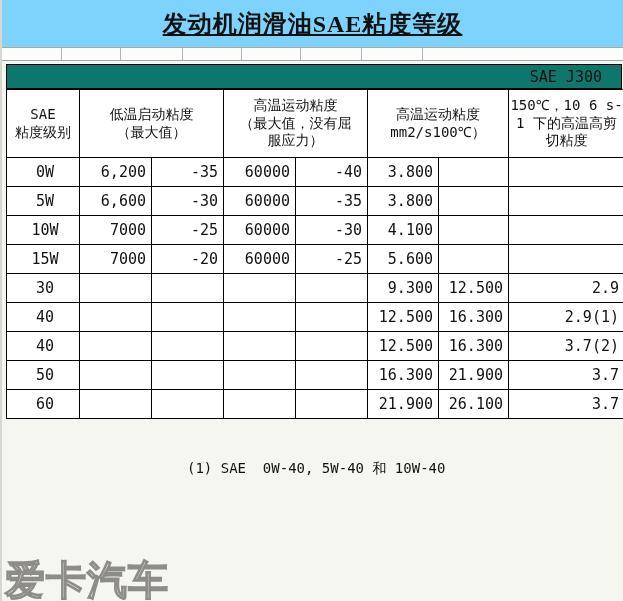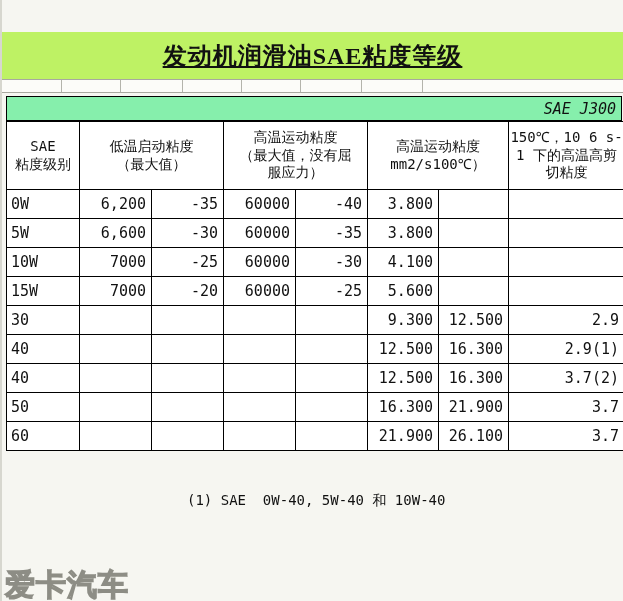--- a/index.html
+++ b/index.html
@@ -7,72 +7,72 @@
   .page {
     position:relative;
     width:623px; height:601px;
     background:#f6f6f1;
     font-family:"DejaVu Sans Mono", monospace;
     color:#111;
     overflow:hidden;
     border-left:2px solid #d7d7cf;
   }
   
-  .title-wrap { height:47px; background:#bef264; display:flex; align-items:center; justify-content:center;margin-top:32px; }
+  .title-wrap { height:47px; background:#7dd3fc; display:flex; align-items:center; justify-content:center; }
   .title {
     font-family:"Liberation Serif","DejaVu Serif",serif;
     font-weight:bold; font-size:24px; letter-spacing:1px;
     text-decoration:underline;
   }
   
   .thin-row { display:flex; height:14px; border-top:1px solid #a8a8a0; border-bottom:1px solid #a8a8a0; background:#fcfcf9; }
   .thin-row .tcell { border-right:1px solid #b4b4ac; height:100%; }
   .thin-row .tcell:nth-child(1){width:60px;} .thin-row .tcell:nth-child(2){width:59px;}
   .thin-row .tcell:nth-child(3){width:62px;} .thin-row .tcell:nth-child(4){width:59px;}
   .thin-row .tcell:nth-child(5){width:59px;} .thin-row .tcell:nth-child(6){width:61px;}
   .thin-row .tcell:nth-child(7){width:61px;} .thin-row .tcell:nth-child(8){flex:1; border-right:none;}
   
   .std-row {
     margin:3px 1px 0 4px;
-    height:25px; background:#86efac;
+    height:25px; background:#0f766e;
     border:1px solid #000;
     display:flex; align-items:center; justify-content:flex-end;
-    font-size:15px; padding-right:5px;font-style:italic;
+    font-size:15px; padding-right:19px;
   }
   
   table.main {
     margin-left:4px; margin-right:1px;
     width:618px; border-collapse:collapse; table-layout:fixed;
     background:#fff; font-size:14px;
   }
   table.main th, table.main td {
     border:1px solid #000;
     overflow:hidden;
   }
   table.main th {
     font-weight:normal; text-align:center; vertical-align:middle;
     white-space:pre-line; line-height:1.25; padding:2px 1px;
   }
   tr.hdr1 th { height:68px; }
   tr.hdr2 th { height:34px; }
   table.main td { height:29px; font-size:15px; }
-  td.label { text-align:left; padding-left:4px; }
+  td.label { text-align:center; padding-left:4px; }
   td.num   { text-align:right; padding-right:5px; }
   
   .footer { margin-left:4px; padding-left:181px; padding-top:2px; font-size:14px; line-height:19px; white-space:pre-wrap; }
   .note-line { position:relative; }
   
   .xcar-wm {
     position:absolute; left:3px; bottom:1px; z-index:5;
     font-family:"Liberation Sans","DejaVu Sans",sans-serif;
     font-weight:bold; line-height:1; text-align:left;
     color:rgba(255,255,255,0.15);
     -webkit-text-stroke:1.3px #8d8d85;
   }
-  .xcar-wm .l1 { font-size:30px; letter-spacing:1px; }
+  .xcar-wm .l1 { font-size:40px; letter-spacing:1px; }
   .xcar-wm .l2 { font-size:17px; letter-spacing:1px; margin-top:-2px; }
 </style>
 </head>
 <body>
 
 <div class="page">
 
   <div class="title-wrap">
     <div class="title">发动机润滑油SAE粘度等级</div>
   </div>

